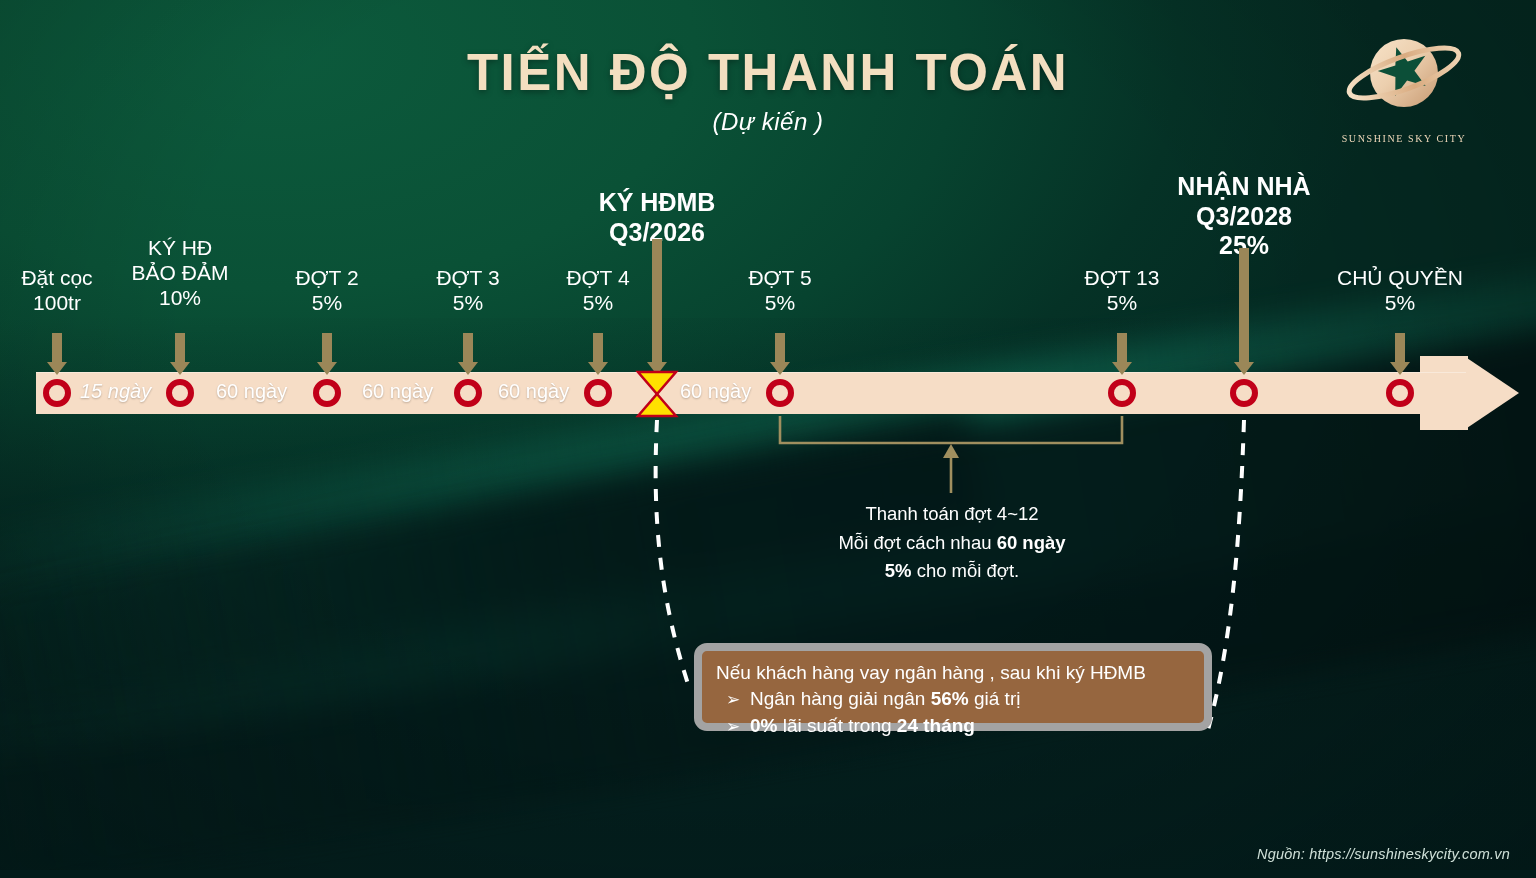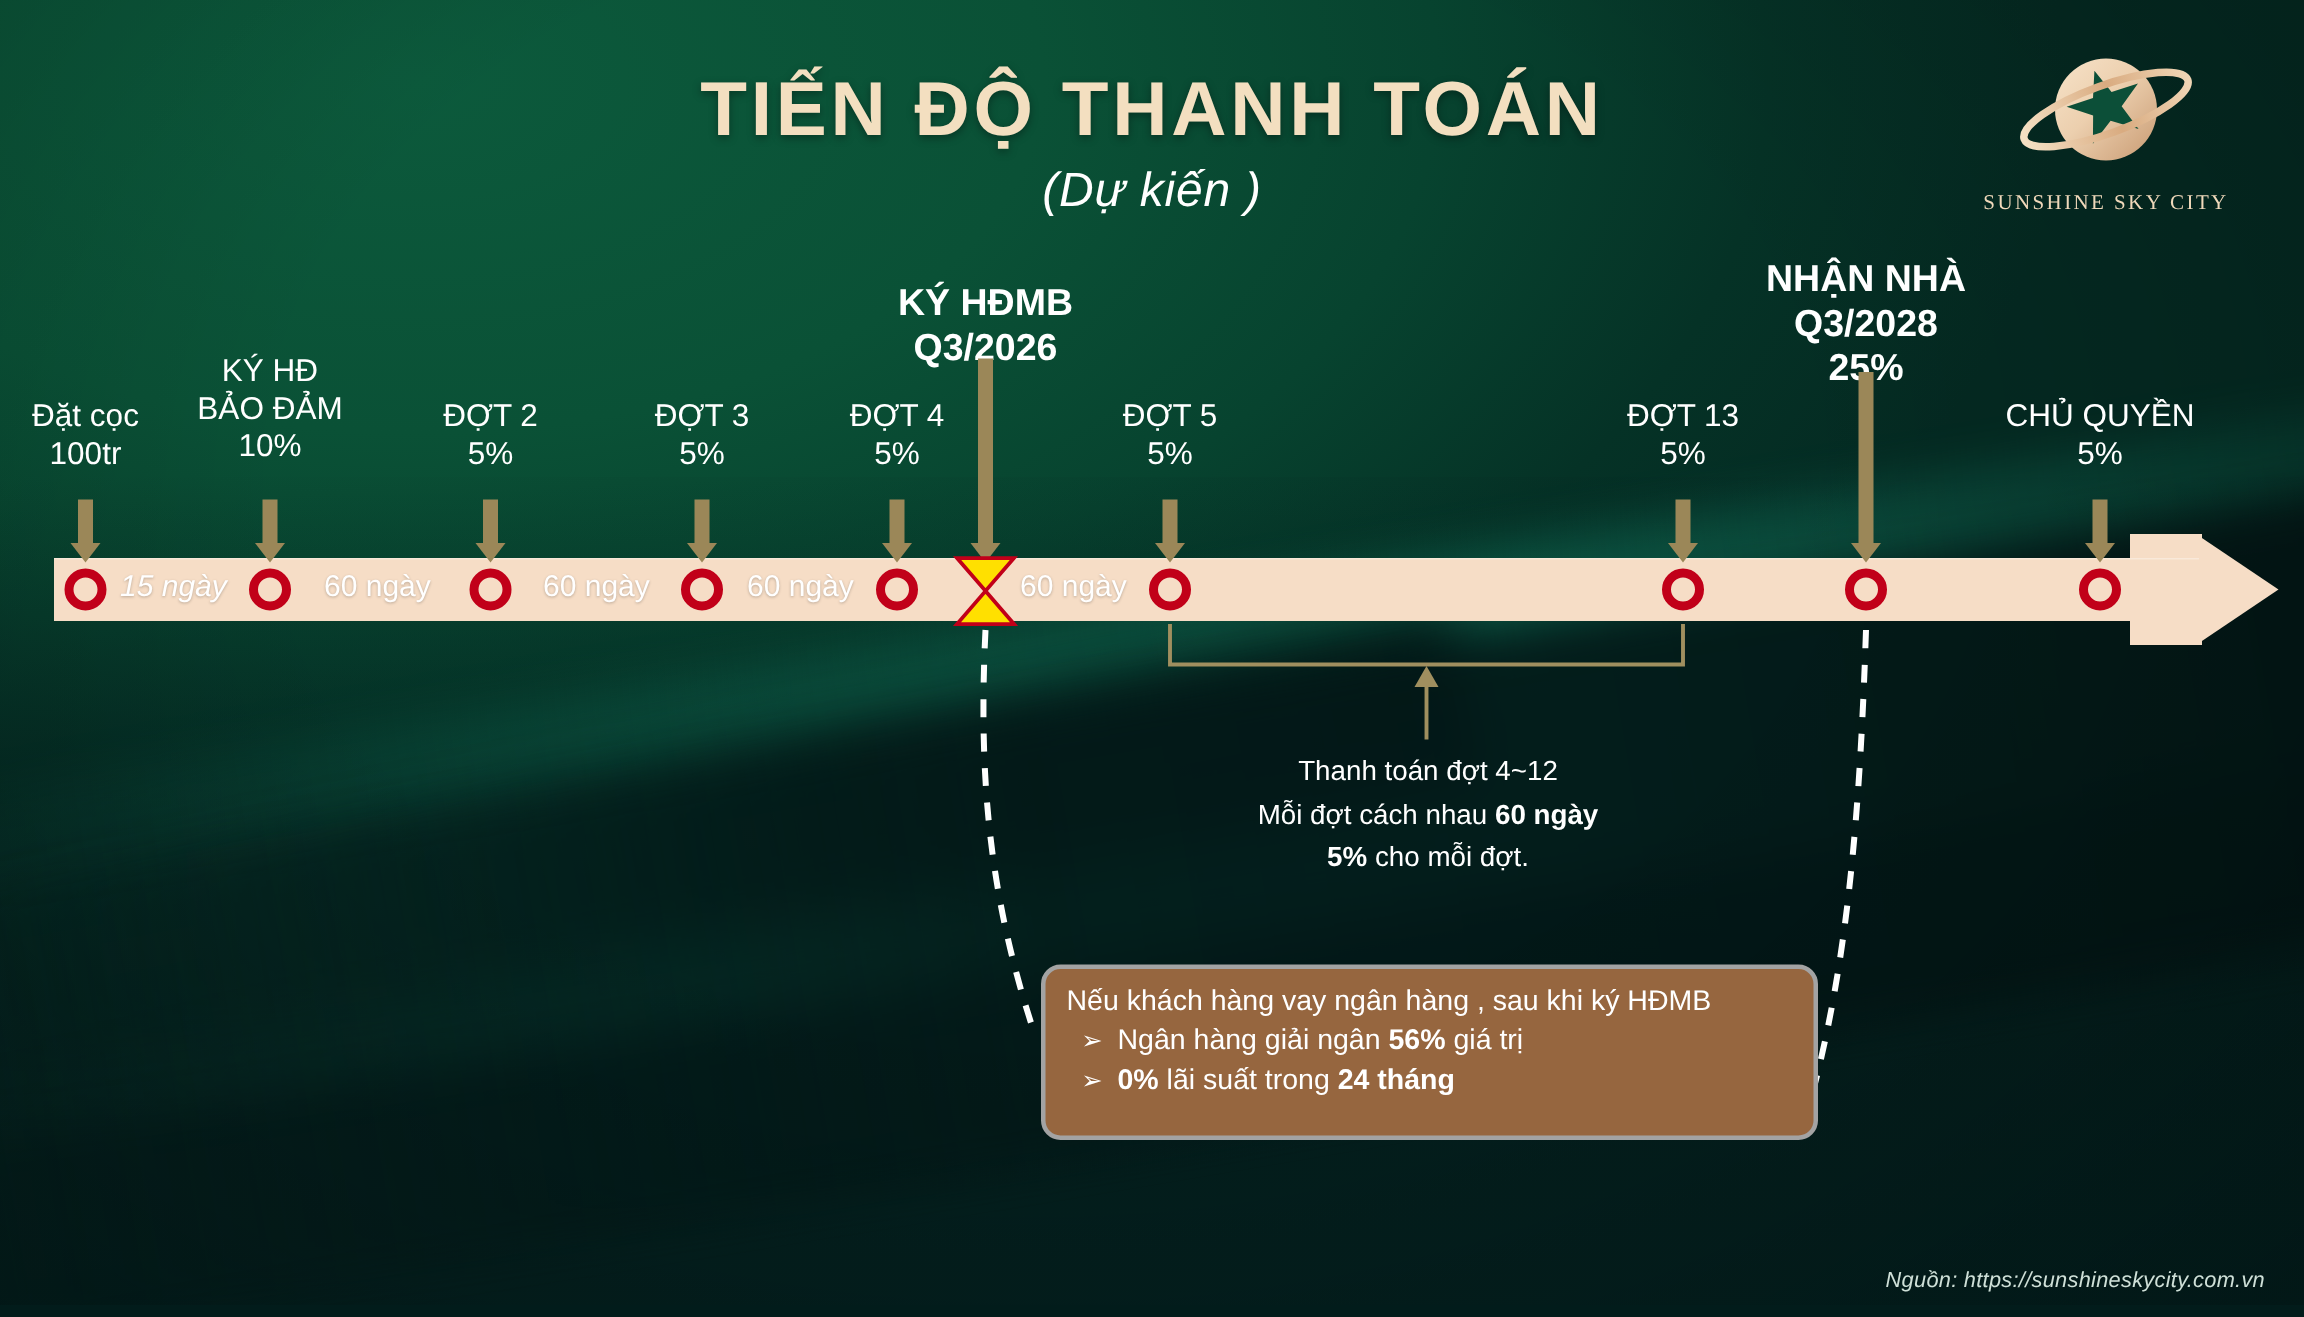--- a/index.html
+++ b/index.html
@@ -65,32 +65,32 @@
     color: #f3dfc0;
     font-size: 51px; font-weight: bold;
     letter-spacing: 2.5px;
     line-height: 1.05;
     text-shadow: 0 2px 6px rgba(0,0,0,.35);
   }
   .subtitle {
     position: absolute; left: 0; right: 0; top: 108px;
     text-align: center;
     color: #ffffff;
-    font-size: 32px; font-style: italic;
+    font-size: 24px; font-style: italic;
     letter-spacing: .5px;
   }
 
   
   .logo { position: absolute; right: 42px; top: 26px; width: 180px; height: 118px; }
   .logo svg { display:block; }
   .logo-text {
     position: absolute; left: 0; right: 0; bottom: 0;
     text-align: center;
     color: #f0d9bb;
-    font-size: 14px;
+    font-size: 10px;
     letter-spacing: 1.6px;
     font-family: "Liberation Serif", serif;
   }
 
   
   .bar {
     position: absolute; left: 36px; top: 372px;
     width: 1430px; height: 42px;
     background: #f6ddc6;
     box-shadow: 0 1px 0 rgba(255,255,255,.35) inset;
@@ -162,23 +162,23 @@
     color: #ffffff;
     font-size: 18.5px;
     line-height: 1.55;
     white-space: nowrap;
   }
   .bracket-note b { font-weight: bold; }
 
   
   .callout {
     position: absolute; left: 694px; top: 643px;
-    width: 518px; height: 117px;
+    width: 518px; height: 88px;
     background: #96663f;
-    border: 3px solid #a3a3a3;
+    border: 8px solid #a3a3a3;
     border-radius: 13px;
     padding: 9px 14px 0 14px;
     color: #ffffff;
   }
   .callout-head { font-size: 19px; line-height: 1.35; }
   .callout-row { display: flex; align-items: baseline; font-size: 19px; line-height: 1.42; }
   .bullet { width: 34px; flex: 0 0 34px; text-align: center; font-size: 17px; }
   .callout b { font-weight: bold; }
 
   .dashes { position: absolute; left: 0; top: 0; pointer-events: none; }

